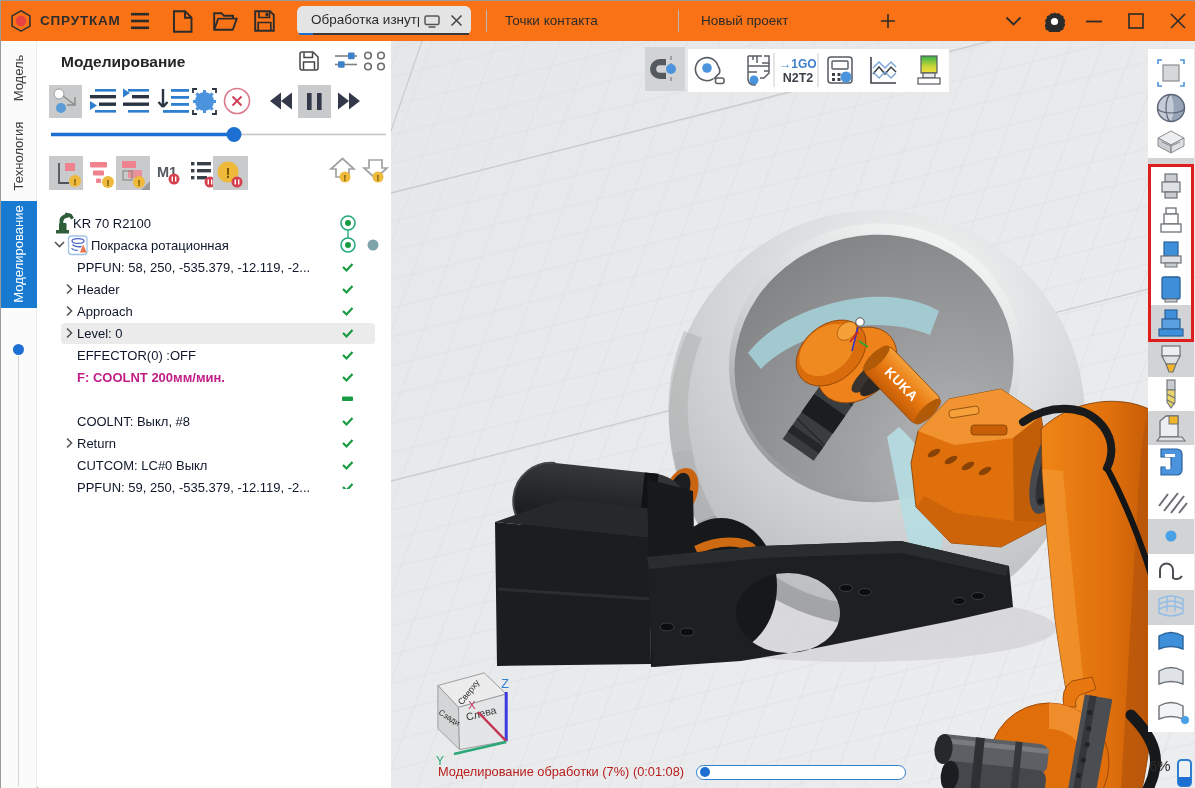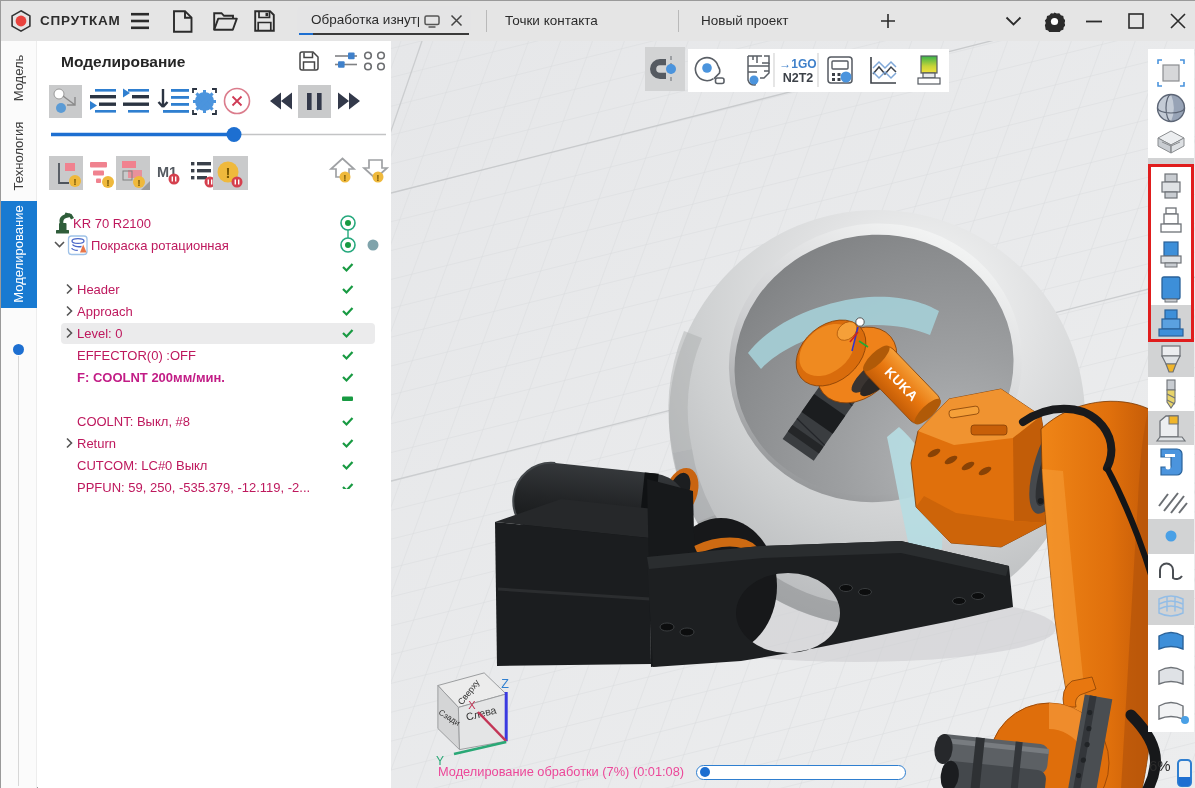--- a/index.html
+++ b/index.html
@@ -1,39 +1,39 @@
 <!DOCTYPE html>
 <html><head>
 <meta charset="utf-8">
 <style>
 * { margin:0; padding:0; box-sizing:border-box; }
 html,body { width:1195px; height:788px; overflow:hidden; font-family:"Liberation Sans", sans-serif; background:#fff; }
 #app { position:relative; width:1195px; height:788px; border:1px solid #9a9a9a; }
 
-#topbar { position:absolute; left:0; top:0; width:1195px; height:40px; background:#e5e5e5; }
+#topbar { position:absolute; left:0; top:0; width:1195px; height:40px; background:#f97316; }
 .tb-abs { position:absolute; }
 #logo { left:8px; top:8px; width:24px; height:24px; }
 #brand { left:39px; top:12px; font-size:13.5px; font-weight:bold; letter-spacing:0.8px; color:#2d2d2d; }
 #tab-active { left:296px; top:5px; width:174px; height:29px; background:#e4e4e5; border-radius:6px; }
 #tab-active .lbl { position:absolute; left:14px; top:6px; font-size:13.5px; color:#2b2b2b; white-space:nowrap; width:108px; overflow:hidden; }
 #tab-underline { position:absolute; left:2px; bottom:0px; width:170px; height:2px; background:#3a3a3a; }
 #tab-underline i { position:absolute; left:0; top:0; width:14px; height:2px; background:#1d6fd1; }
 .tabsep { width:1px; height:22px; background:#b9b9b9; top:9px; }
 .tabtxt { top:12px; font-size:13.5px; color:#2b2b2b;text-align:center; }
 
 #lstrip { position:absolute; left:0; top:40px; width:36px; height:748px; background:#fbfbfb; border-right:1px solid #ededed; }
 
 #lpanel { position:absolute; left:37px; top:40px; width:353px; height:748px; background:#fff; }
 #lp-title { position:absolute; left:23px; top:12px; font-size:15.5px; font-weight:bold; color:#252525; }
-.treerow { position:absolute; left:0; font-size:13px; color:#be185d; white-space:nowrap; }
+.treerow { position:absolute; left:0; font-size:13px; color:#0f172a; white-space:nowrap; }
 
 #vp { position:absolute; left:390px; top:40px; width:805px; height:748px; }
 #scene { position:absolute; left:0; top:0; }
 
-#prog-label { position:absolute; left:47px; top:723px; font-size:12.8px; color:#ec4899; }
+#prog-label { position:absolute; left:47px; top:723px; font-size:12.8px; color:#b91c1c; }
 #prog-pill { position:absolute; left:305px; top:724px; width:210px; height:15px; border:1.5px solid #2f7fd0; border-radius:8px; background:#fff; }
 #prog-dot { position:absolute; left:3px; top:1px; width:10px; height:10px; background:#1d6fd1; border-radius:50%; }
 #zoompct { position:absolute; left:758px; top:716px; font-size:15px; color:#2b2b2b; }
 </style>
 </head>
 <body>
 <div id="app">
   <div id="topbar">
     <svg class="tb-abs" id="logo" viewBox="0 0 24 24">
       <path d="M12 1.8 L20.9 6.9 V17.1 L12 22.2 L3.1 17.1 V6.9 Z" fill="none" stroke="#333" stroke-width="1.6"></path>
@@ -295,20 +295,21 @@
         <path d="M342 266 l3.5 3.5 6-6.5" transform="translate(0,110)"></path>
         <path d="M342 266 l3.5 3.5 6-6.5" transform="translate(0,154)"></path>
         <path d="M342 266 l3.5 3.5 6-6.5" transform="translate(0,176)"></path>
         <path d="M342 266 l3.5 3.5 6-6.5" transform="translate(0,198)"></path>
         <path d="M342 266 l3.5 3.5 6-6.5" transform="translate(0,220)"></path>
       </g>
       <rect x="341" y="395.5" width="11" height="4.4" rx="1" fill="#189a42"></rect>
     </svg>
     <div class="treerow" style="left:35px;top:172px;height:22px;line-height:22px">KR 70 R2100</div>
     <div class="treerow" style="left:53px;top:194px;height:22px;line-height:22px">Покраска ротационная</div>
+    <div class="treerow" style="left:39px;top:216px;height:22px;line-height:22px">PPFUN: 58, 250, -535.379, -12.119, -2...</div>
     <div class="treerow" style="left:39px;top:238px;height:22px;line-height:22px">Header</div>
     <div class="treerow" style="left:39px;top:260px;height:22px;line-height:22px">Approach</div>
     <div class="treerow" style="left:39px;top:282px;height:22px;line-height:22px">Level: 0</div>
     <div class="treerow" style="left:39px;top:304px;height:22px;line-height:22px">EFFECTOR(0) :OFF</div>
     <div class="treerow" style="left:39px;top:326px;height:22px;line-height:22px;color:#c21d86;font-weight:bold">F: COOLNT 200мм/мин.</div>
     <div class="treerow" style="left:39px;top:370px;height:22px;line-height:22px">COOLNT: Выкл, #8</div>
     <div class="treerow" style="left:39px;top:392px;height:22px;line-height:22px">Return</div>
     <div class="treerow" style="left:39px;top:414px;height:22px;line-height:22px">CUTCOM: LC#0 Выкл</div>
     <div class="treerow" style="left:39px;top:436px;height:22px;line-height:22px">PPFUN: 59, 250, -535.379, -12.119, -2...</div>
   </div>

